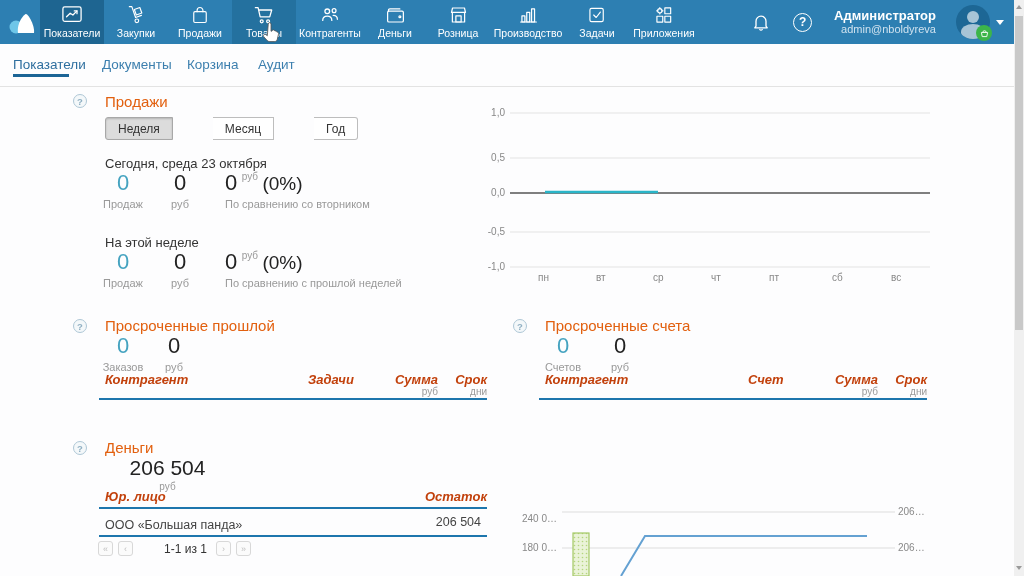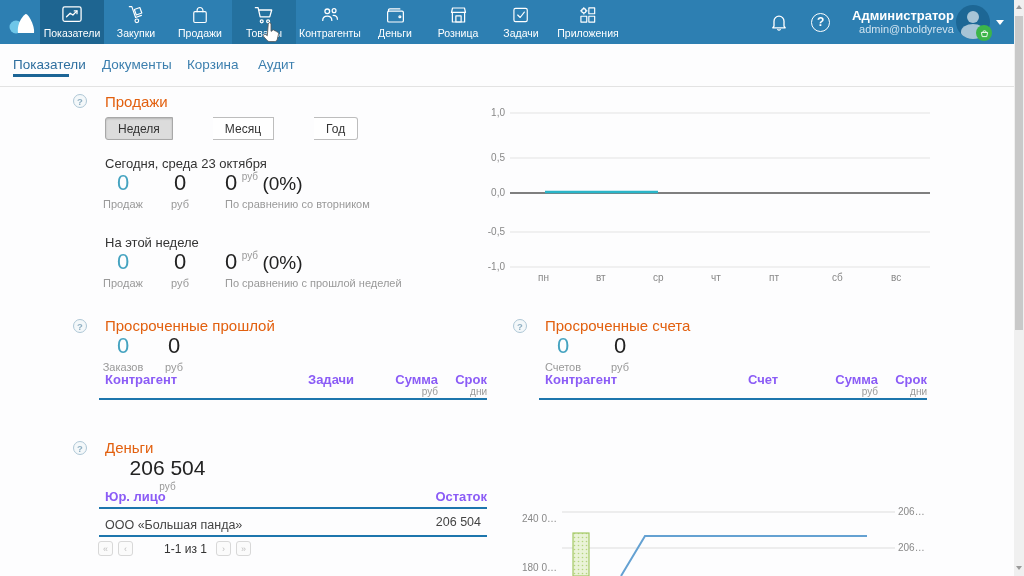--- a/index.html
+++ b/index.html
@@ -13,21 +13,21 @@
   .nav-item { height:44px; display:flex; flex-direction:column; align-items:center; justify-content:center; padding:3px 0 4px; color:#fff; cursor:pointer; }
   .nav-item.active { background:#1e6591; }
   .nav-item.hover { background:#24719f; }
   .nav-item .nicon { height:22px; display:flex; align-items:center; justify-content:center; }
   .nav-item .nlabel { font-size:10.5px; margin-top:1px; white-space:nowrap; }
   .nav-item svg { stroke:#fff; fill:none; stroke-width:1.4; stroke-linecap:round; stroke-linejoin:round; }
 
   .hdr-right { position:absolute; top:0; right:10px; height:44px; display:flex; align-items:center; }
   .bell, .qmark { width:20px; height:20px; margin-right:22px; cursor:pointer; }
   .qmark { width:19px; height:19px; border:1.5px solid #fff; border-radius:50%; color:#fff; font-size:12px; font-weight:bold; display:flex; align-items:center; justify-content:center; }
-  .userblock { text-align:right; margin-right:2px; cursor:pointer; }
+  .userblock { text-align:right; margin-right:20px; cursor:pointer; }
   .user-name { color:#fff; font-size:13px; font-weight:bold; line-height:15px; }
   .user-email { color:#cfe2ef; font-size:11px; line-height:13px; }
   .avatar { width:34px; height:34px; border-radius:50%; background:#1d6795; position:relative; overflow:visible; cursor:pointer; }
   .avatar .head { position:absolute; left:11px; top:6px; width:12px; height:12px; border-radius:50%; background:#a7c4d6; }
   .avatar .shoulders { position:absolute; left:5px; top:19px; width:24px; height:16px; border-radius:50% 50% 45% 45%; background:#a7c4d6; }
   .avatar { clip-path:none; }
   .avatar-mask { position:absolute; left:0; top:0; width:34px; height:34px; border-radius:50%; overflow:hidden; }
   .badge { position:absolute; left:20px; top:20px; width:16px; height:16px; border-radius:50%; background:#3cb54a; display:flex; align-items:center; justify-content:center; z-index:2; }
   .badge svg { stroke:#fff; fill:none; stroke-width:1.3; }
   .caret { width:0; height:0; border-left:4px solid transparent; border-right:4px solid transparent; border-top:5px solid #fff; margin-left:6px; cursor:pointer; }
@@ -38,21 +38,21 @@
   .tab-underline { position:absolute; left:13px; top:30px; width:56px; height:3px; background:#1c6596; }
 
   
   .help { position:absolute; width:14px; height:14px; border-radius:50%; border:1px solid #aec7d6; color:#8fafc2; background:#f4f8fa; font-size:9.5px; font-weight:bold; display:flex; align-items:center; justify-content:center; cursor:pointer; }
   .sect-title { position:absolute; font-size:15px; color:#e2600f; cursor:pointer; }
   .bignum { font-size:22px; color:#222; }
   .bignum.teal { color:#45a3c0; }
   .numlabel { font-size:11px; color:#999; margin-top:2px; }
   .numcol { position:absolute; text-align:center; }
   .sup-unit { font-size:10px; color:#999; vertical-align:10px; }
-  .tbl-head { font-size:13px; font-weight:bold; color:#8b5cf6; }
+  .tbl-head { font-size:13px; font-weight:bold; color:#c2410c;font-style:italic; }
   .tbl-subunit { font-size:10px; color:#999; }
   .blue-rule { position:absolute; background:#1d76ad; height:2px; }
 
   
   .toggle { position:absolute; display:flex; }
   .tbtn { height:23px; font-size:12px; color:#333; background:#fff; border:1px solid #bdbdbd; border-left:none; display:flex; align-items:center; justify-content:center; padding:0 12px; cursor:pointer; }
   .tbtn:first-child { border-left:1px solid #bdbdbd; border-radius:3px 0 0 3px; }
   .tbtn:last-child { border-radius:0 3px 3px 0; }
   .tbtn.active { background:#dcdcdc; box-shadow:inset 0 1px 2px rgba(0,0,0,.18); border-color:#a8a8a8; }
 
@@ -145,20 +145,31 @@
     </div>
     <div class="nav-item" style="width:64px">
       <span class="nicon">
         <svg width="21" height="20" viewBox="0 0 24 22">
             <path d="M4 8 L5.2 3 h13.6 L20 8 Z"></path>
             <path d="M5 8 v11 h14 V8"></path>
             <rect x="9" y="12" width="6" height="7"></rect>
           </svg>
       </span>
       <span class="nlabel">Розница</span>
+    </div>
+    <div class="nav-item" style="width:76px">
+      <span class="nicon">
+        <svg width="21" height="20" viewBox="0 0 24 22">
+            <path d="M3 19 h18"></path>
+            <rect x="4.5" y="12" width="3.4" height="7"></rect>
+            <rect x="10" y="8" width="3.4" height="11"></rect>
+            <rect x="15.5" y="4" width="3.4" height="15"></rect>
+          </svg>
+      </span>
+      <span class="nlabel">Производство</span>
     </div>
     <div class="nav-item" style="width:62px">
       <span class="nicon">
         <svg width="20" height="20" viewBox="0 0 24 22">
             <rect x="3.5" y="3" width="16" height="16" rx="2"></rect>
             <polyline points="8,11 11,14 16,7.5"></polyline>
           </svg>
       </span>
       <span class="nlabel">Задачи</span>
     </div>
@@ -342,21 +353,21 @@
         <rect width="4" height="4" fill="#eaf3d8"></rect>
         <circle cx="1.5" cy="1.5" r="0.8" fill="#b5d57e"></circle>
       </pattern>
     </defs>
     <line x1="57" y1="32" x2="390" y2="32" stroke="#dddddd" stroke-width="1"></line>
     <line x1="57" y1="68" x2="390" y2="68" stroke="#dddddd" stroke-width="1"></line>
     <rect x="68" y="53" width="16" height="43" fill="url(#dots)" stroke="#a3c964" stroke-width="1.2"></rect>
     <polyline points="116,96 140,56 362,56" fill="none" stroke="#64a1d2" stroke-width="2"></polyline>
   </svg>
   <span class="tick r" style="left:0;top:26px;width:52px;margin-top:7px;">240 0…</span>
-  <span class="tick r" style="left:0;top:62px;width:52px;margin-top:20px;">180 0…</span>
+  <span class="tick r" style="left:0;top:62px;width:52px;">180 0…</span>
   <span class="tick" style="left:393px;top:26px;">206…</span>
   <span class="tick" style="left:393px;top:62px;">206…</span>
 </div>
 
 <div class="scrollbar">
   <div class="sb-arrow sb-up"></div>
   <div class="sb-thumb"></div>
   <div class="sb-arrow sb-down"></div>
 </div>
 

